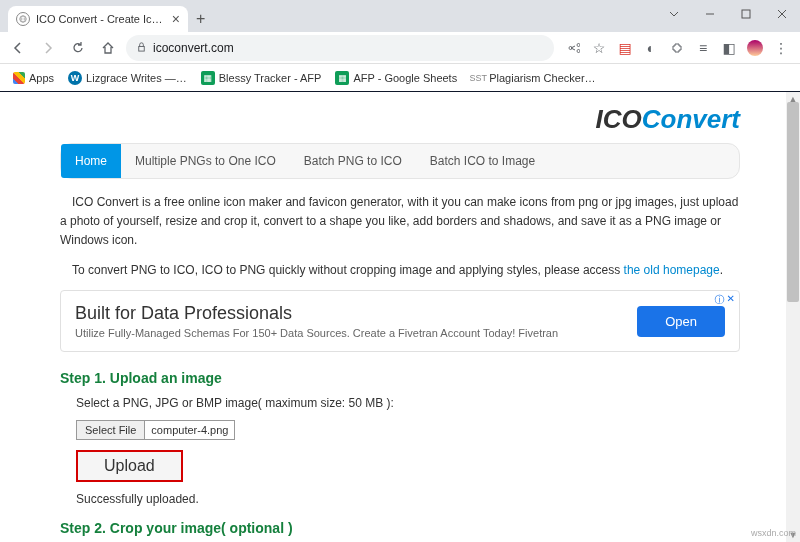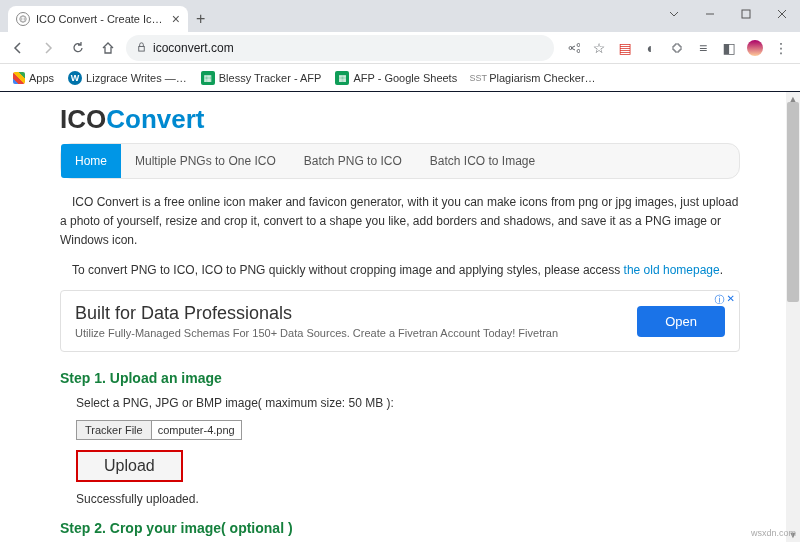--- a/index.html
+++ b/index.html
@@ -33,21 +33,21 @@
 .bm-item { display: flex; align-items: center; gap: 4px; padding: 2px 5px; font-size: 11px; color: #333; border-radius: 3px; }
 .bm-icon { width: 14px; height: 14px; display: flex; align-items: center; justify-content: center; }
 .bm-icon.apps { background: linear-gradient(45deg, #4285f4 25%, #ea4335 25% 50%, #fbbc05 50% 75%, #34a853 75%); border-radius: 2px; width: 12px; height: 12px; }
 .bm-icon.wp { background: #0073aa; border-radius: 50%; color: #fff; font-size: 9px; font-weight: bold; width: 14px; height: 14px; }
 .bm-icon.sheet { background: #0f9d58; color: #fff; border-radius: 2px; width: 14px; height: 14px; font-size: 9px; }
 .bm-icon.txt { color: #888; font-size: 9px; }
 
 
 .page { height: calc(100% - 92px); overflow-y: auto; background: #fff; padding: 0 60px; position: relative; }
 .page-inner { max-width: 680px; margin: 0 auto; }
-.logo { text-align: left; padding: 12px 0 8px; font-size: 26px; font-weight: bold; }
+.logo { text-align: right; padding: 12px 0 8px; font-size: 26px; font-weight: bold; font-style: italic; }
 .logo-ico { color: #333; }
 .logo-convert { color: #0089d0; }
 
 .main-nav { display: flex; background: #f7f7f7; border: 1px solid #e5e5e5; border-radius: 12px; height: 36px; align-items: stretch; margin-bottom: 14px; }
 .main-nav-item { padding: 0 14px; display: flex; align-items: center; font-size: 12px; color: #555; }
 .main-nav-item.active { background: #0096e6; color: #fff; border-radius: 3px 0 0 3px; }
 
 .desc { font-size: 12px; color: #333; line-height: 1.6; margin-bottom: 10px; text-indent: 12px; }
 .desc a { color: #0089d0; text-decoration: none; }
 
@@ -217,21 +217,21 @@
         <div class="ad-title">Built for Data Professionals</div>
         <div class="ad-sub">Utilize Fully-Managed Schemas For 150+ Data Sources. Create a Fivetran Account Today! Fivetran</div>
       </div>
       <div class="ad-btn">Open</div>
     </div>
 
     <div class="step-title">Step 1. Upload an image</div>
     <div class="step-body">
       <div>Select a PNG, JPG or BMP image( maximum size: 50 MB ):</div>
       <div class="file-row">
-        <span class="file-btn">Tracker File</span>
+        <span class="file-btn">Select File</span>
         <span class="file-name">computer-4.png</span>
       </div>
       <div><span class="upload-btn">Upload</span></div>
       <div>Successfully uploaded.</div>
     </div>
 
     <div class="step-title" style="margin-top:14px">Step 2. Crop your image( optional )</div>
     <div class="step-body">
       <div>Click and drag to select the area you want to include in the final icon, then go to the next step.</div>
     </div>

